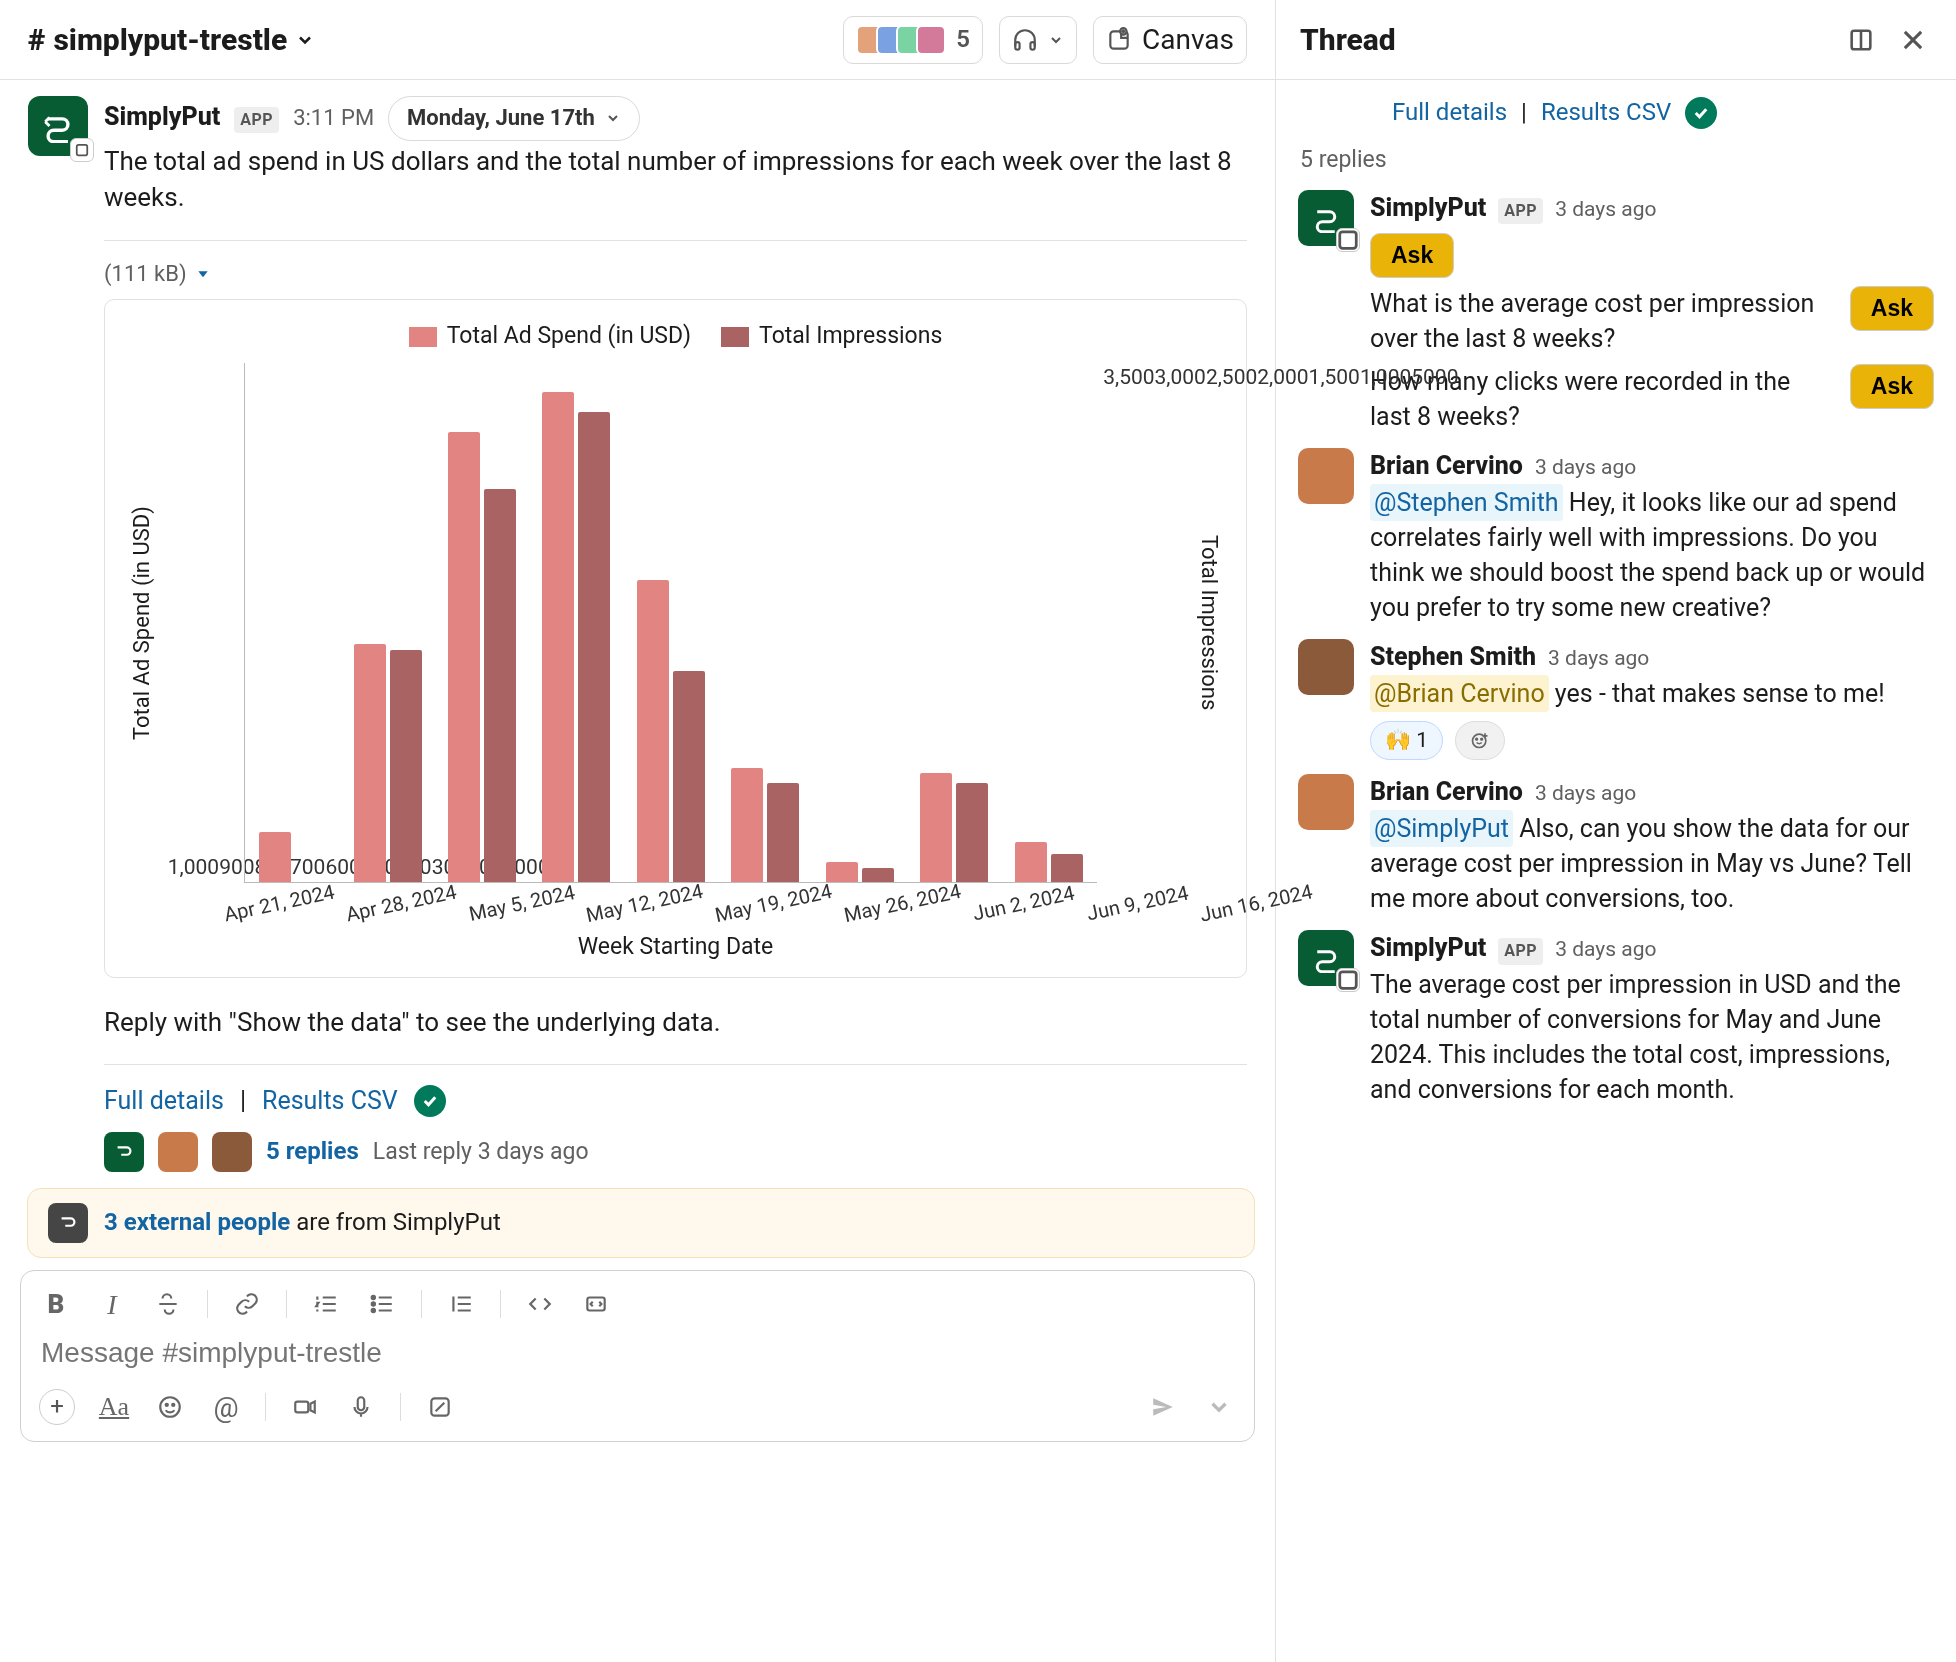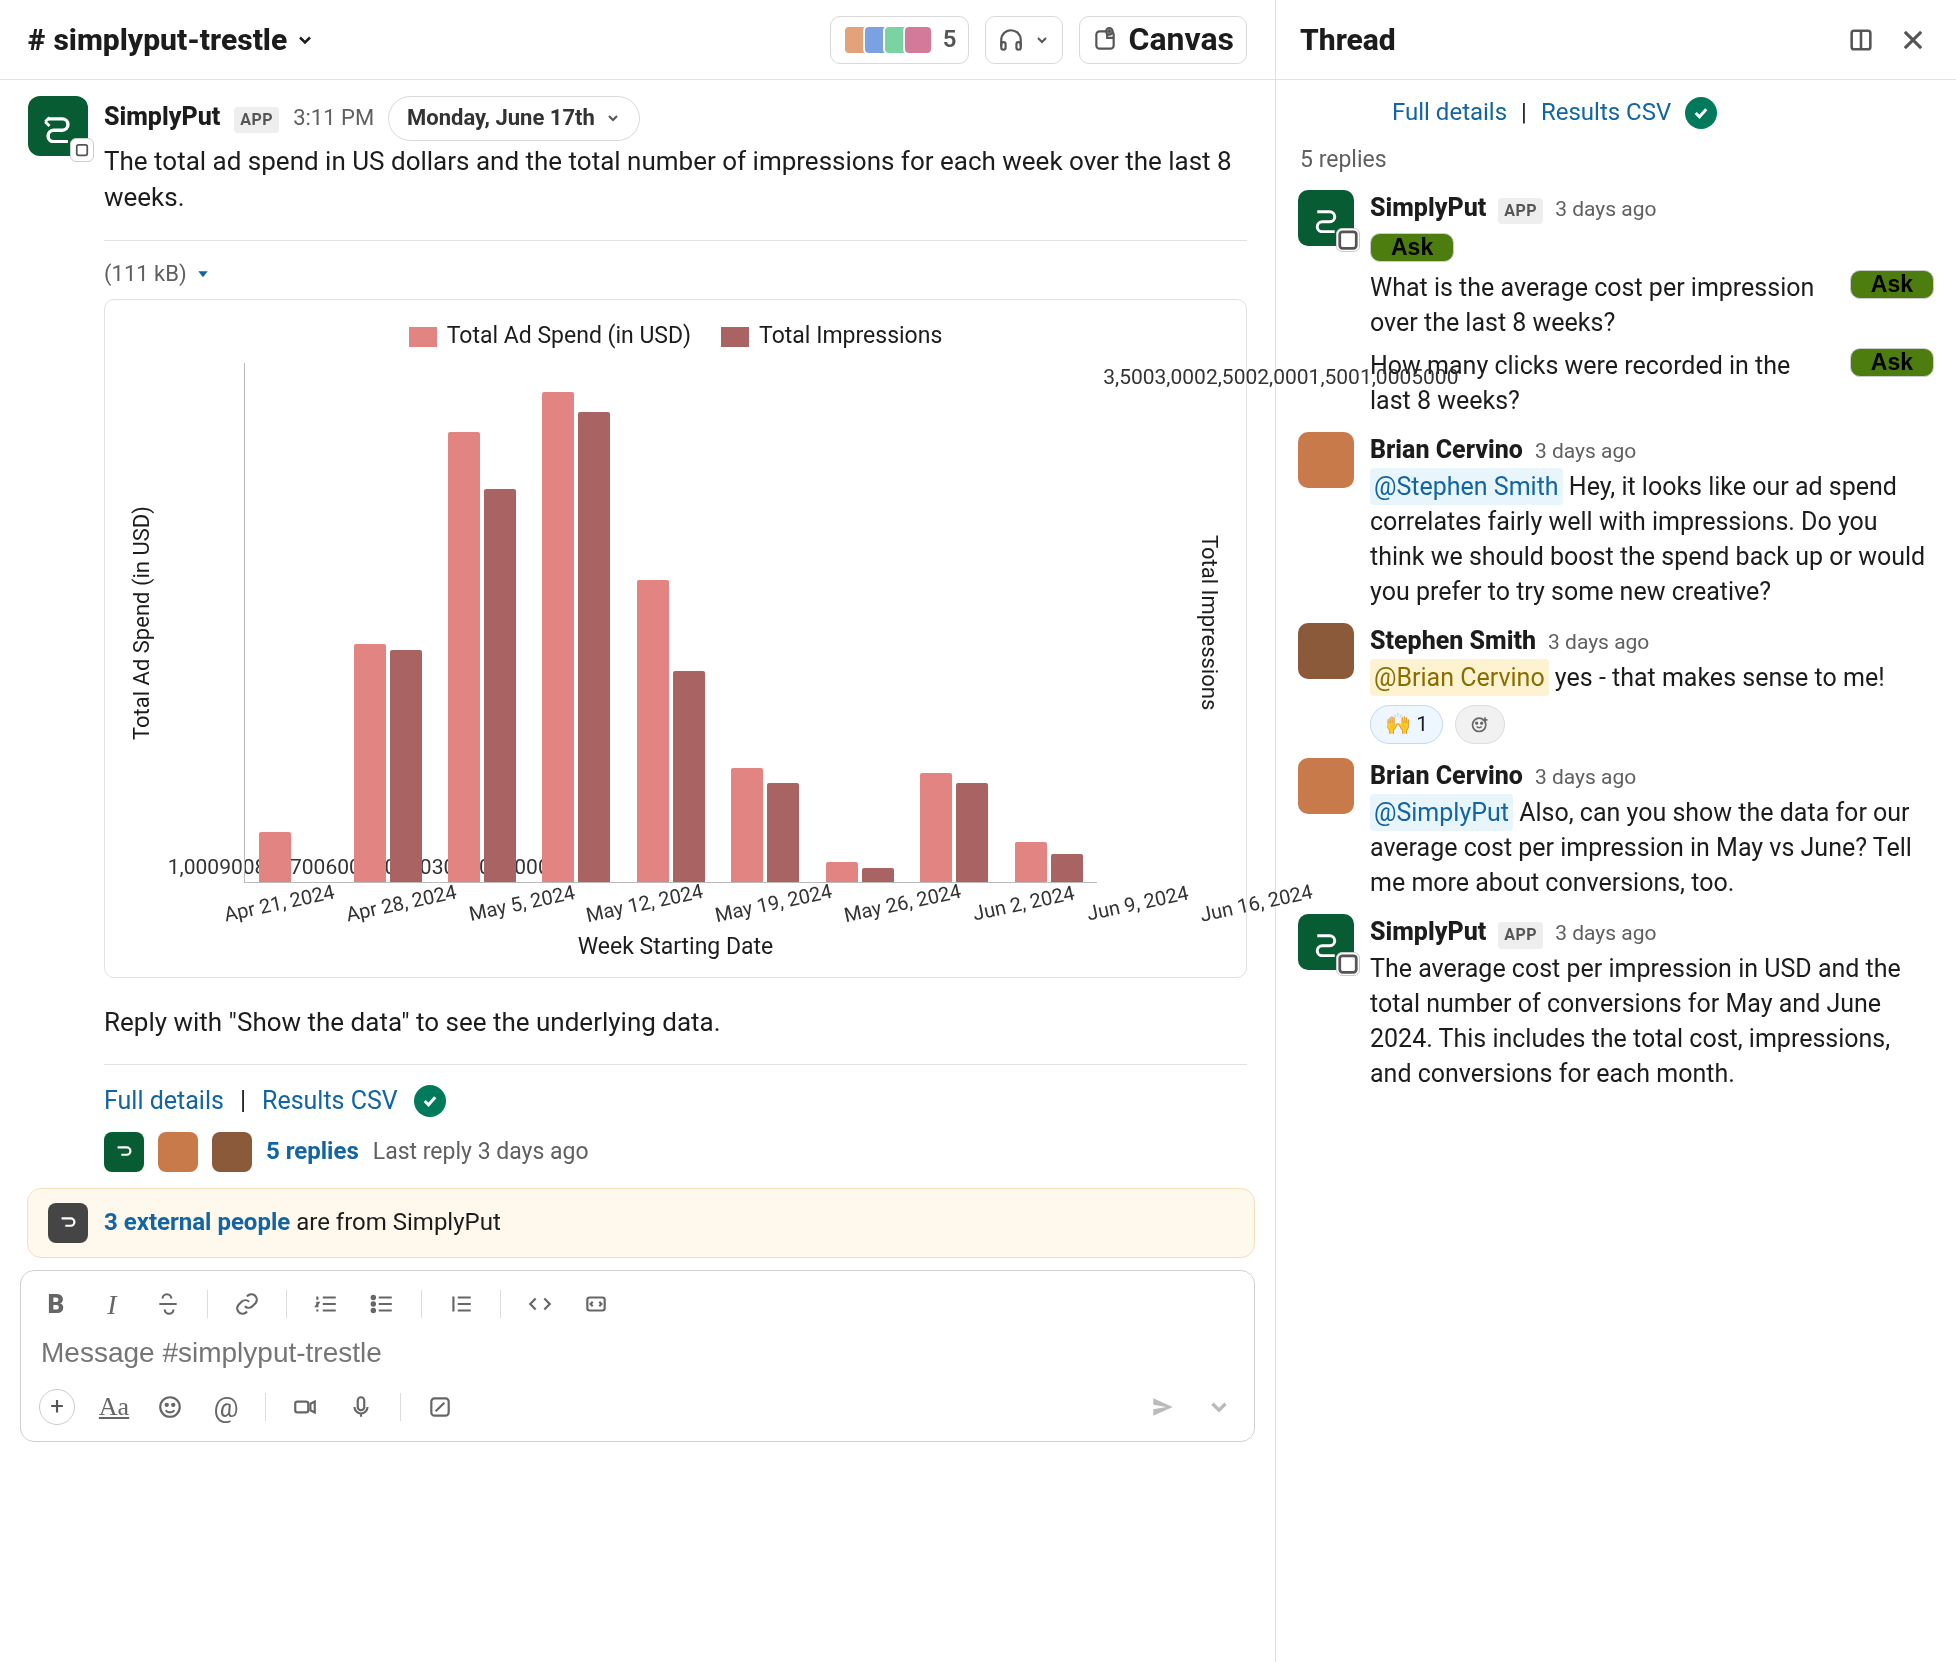--- a/index.html
+++ b/index.html
@@ -71,21 +71,21 @@
     border:2px solid #fff;
     margin-left:-10px;
     display:inline-block;
   }
   .avatars .av:first-child{margin-left:0;}
   .av.c1{background:#e3a27a;}
   .av.c2{background:#7aa2e3;}
   .av.c3{background:#7ad3a2;}
   .av.c4{background:#d37a9a;}
   .pill .count{font-weight:600;color:#555;}
-  .canvas-btn{font-weight:700;font-size:32px;text-align:center;}
+  .canvas-btn{font-weight:400;font-size:28px;text-align:center;}
   
   .msg{
     padding:16px 28px 0 28px;
     display:flex;
     gap:16px;
     position:relative;
   }
   .bot-av{
     width:60px;height:60px;border-radius:12px;
     background:#075c33;
@@ -230,22 +230,22 @@
   .t-body{flex:1;min-width:0;}
   .t-head{display:flex;align-items:baseline;gap:12px;}
   .t-author{font-weight:800;font-size:25px;}
   .t-time{color:var(--muted);font-size:21px;}
   .t-text{font-size:25px;margin-top:2px;}
   .mention{background:var(--mention-bg);color:var(--link);padding:4px 4px;border-radius:4px;}
   .mention.y{background:var(--mention-bg-y);color:#8a6d00;}
   .ask-row{display:flex;gap:14px;align-items:flex-start;margin-top:8px;}
   .ask-row .q{flex:1;font-size:25px;}
   .ask-btn{
-    border:1px solid #ccc;border-radius:10px;padding:0 20px;font-weight:700;font-size:23px;
-    background:#4d7c0f;cursor:pointer;flex:0 0 auto;
+    border:1px solid #ccc;border-radius:10px;padding:8px 20px;font-weight:700;font-size:23px;
+    background:#eab308;cursor:pointer;flex:0 0 auto;
   }
   .react-row{display:flex;gap:12px;margin-top:10px;}
   .react{
     border:1px solid #bfd8ff;background:#eef6ff;border-radius:999px;
     padding:4px 14px;display:flex;align-items:center;gap:8px;font-size:21px;cursor:pointer;
   }
   .react.add{background:#f1f1f1;border-color:#ddd;}
 </style>
 </head>
 <body>

